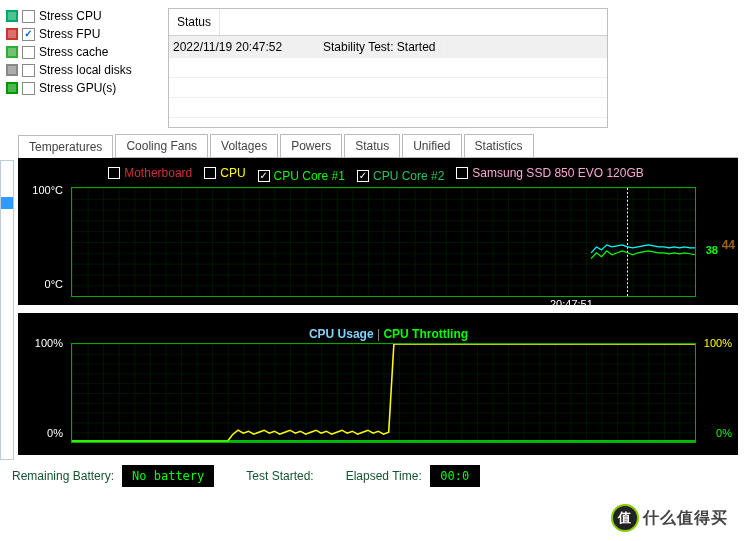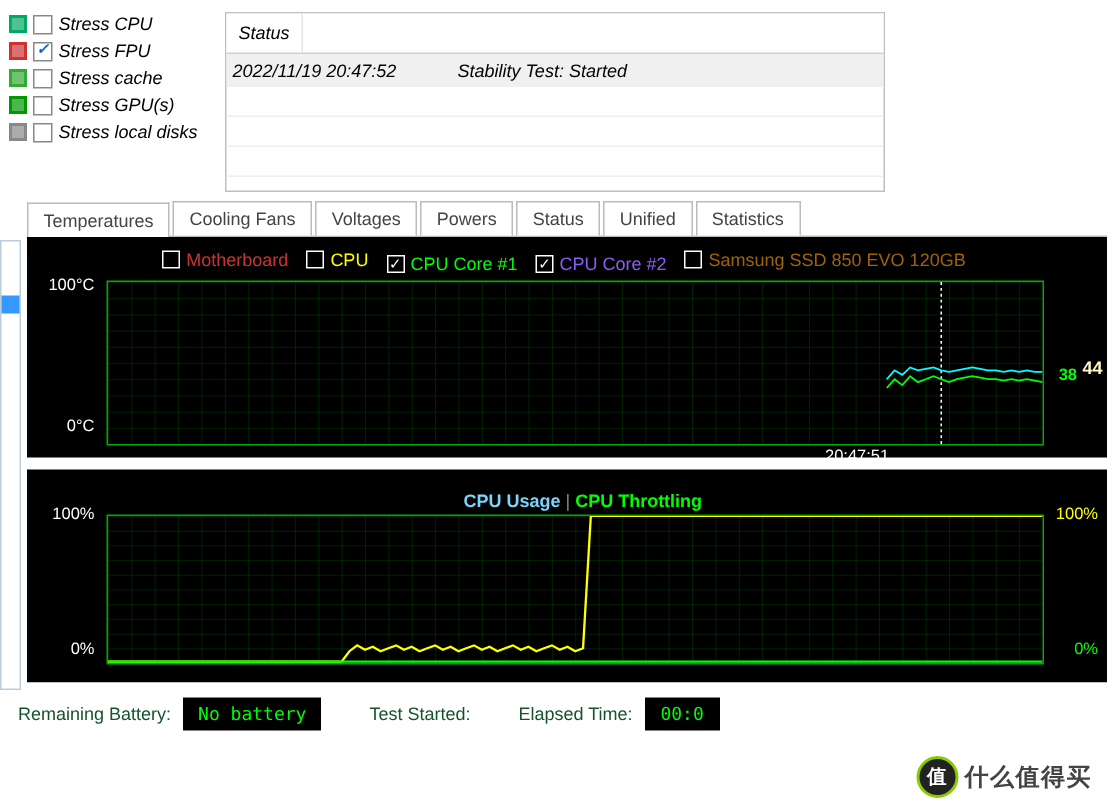--- a/index.html
+++ b/index.html
@@ -1,17 +1,17 @@
 <!DOCTYPE html>
 <html><head>
 <meta charset="utf-8">
 <style>
 * { box-sizing: border-box; margin: 0; padding: 0; }
 body { font-family: "Segoe UI", Tahoma, sans-serif; font-size: 12px; background: #fff; color: #000; width: 746px; height: 541px; overflow: hidden; position: relative; }
-.top-region { display: flex; padding: 4px 6px 0 6px; gap: 4px; font-style: italic; }
+.top-region { display: flex; padding: 4px 6px 0 6px; gap: 22px; }
 .stress-panel { width: 140px; padding-top: 4px; }
 .stress-row { display: flex; align-items: center; gap: 4px; margin-bottom: 2px; line-height: 16px; }
 .mini-icon { width: 12px; height: 12px; display: inline-block; }
 .mini-icon svg { display: block; }
 .cb { width: 13px; height: 13px; border: 1px solid #888; background: #fff; display: inline-flex; align-items: center; justify-content: center; font-size: 10px; color: #0066cc; font-weight: bold; }
 .event-table { border: 1px solid #bfbfbf; width: 440px; height: 120px; margin-top: 4px; }
 .et-head { display: flex; border-bottom: 1px solid #d0d0d0; background: #fff; }
 .et-h { padding: 6px 8px; font-weight: normal; border-right: 1px solid #e5e5e5; }
 .et-h.dt { width: 150px; }
 .et-row { display: flex; }
@@ -32,21 +32,21 @@
 .legend { text-align: center; color: #fff; font-size: 12px; margin-bottom: 4px; }
 .legend .lg { display: inline-flex; align-items: center; gap: 4px; margin: 0 6px; }
 .lgbox { width: 12px; height: 12px; border: 1px solid #fff; display: inline-flex; align-items: center; justify-content: center; font-size: 10px; color: #fff; }
 .lgbox.checked::after { content: "✓"; }
 .grid { position: relative; height: 110px; margin: 0 30px 0 45px; border: 1px solid #0a0; }
 .grid svg { position: absolute; inset: 0; width: 100%; height: 100%; }
 .ylabel { position: absolute; color: #fff; font-size: 11px; right: calc(100% - 43px); }
 .ylabel.rt { left: auto; right: 4px; }
 .xlabel { position: absolute; color: #fff; font-size: 11px; }
 .vl { position: absolute; color: #0ff; font-size: 11px; font-weight: bold; }
-.vl2 { position: absolute; color: #fef9c3; font-size: 12px; font-weight: bold; }
+.vl2 { position: absolute; color: #a16207; font-size: 12px; font-weight: bold; }
 
 .usage-title { text-align: center; font-size: 12px; margin: 6px 0 2px; }
 .usage-title .y { color: #7dd3fc; font-weight: bold; margin-left: 25px;}
 .usage-title .g { color: #0f0; font-weight: bold;}
 .usage-title .sep { color: #888; }
 
 .status-bar { display: flex; align-items: center; gap: 8px; padding: 10px 12px; background: #fff; }
 .sb-label { font-size: 12px; color: #14532d; }
 .sb-val { background: #000; color: #0f0; padding: 4px 10px; font-size: 12px; font-family: monospace; min-width: 80px; text-align: center; }
 
@@ -84,36 +84,36 @@
             <rect width="12" height="12" fill="#3a3"></rect>
             <rect x="2" y="2" width="8" height="8" fill="#fff" opacity="0.3"></rect>
           </svg>
         </span>
         <span class="cb"></span>
         <span>Stress cache</span>
       </div>
       <div class="stress-row">
         <span class="mini-icon">
           <svg width="12" height="12">
+            <rect width="12" height="12" fill="#888"></rect>
+            <rect x="2" y="2" width="8" height="8" fill="#fff" opacity="0.3"></rect>
+          </svg>
+        </span>
+        <span class="cb"></span>
+        <span>Stress local disks</span>
+      </div>
+      <div class="stress-row">
+        <span class="mini-icon">
+          <svg width="12" height="12">
             <rect width="12" height="12" fill="#090"></rect>
             <rect x="2" y="2" width="8" height="8" fill="#fff" opacity="0.3"></rect>
           </svg>
         </span>
         <span class="cb"></span>
         <span>Stress GPU(s)</span>
-      </div>
-      <div class="stress-row">
-        <span class="mini-icon">
-          <svg width="12" height="12">
-            <rect width="12" height="12" fill="#888"></rect>
-            <rect x="2" y="2" width="8" height="8" fill="#fff" opacity="0.3"></rect>
-          </svg>
-        </span>
-        <span class="cb"></span>
-        <span>Stress local disks</span>
       </div>
     </div>
   <div class="event-table">
     <div class="et-head">
       <div class="et-h">Status</div>
     </div>
     <div class="et-row alt">
       <div class="et-c dt">2022/11/19 20:47:52</div>
       <div class="et-c">Stability Test: Started</div>
     </div>
@@ -144,24 +144,24 @@
             <span class="lgbox "></span>
             <span style="color:#c33">Motherboard</span>
           </span><span class="lg">
             <span class="lgbox "></span>
             <span style="color:#ff0">CPU</span>
           </span><span class="lg">
             <span class="lgbox checked"></span>
             <span style="color:#0f0">CPU Core #1</span>
           </span><span class="lg">
             <span class="lgbox checked"></span>
-            <span style="color:#8b5cf6">CPU Core #2</span>
+            <span style="color:#22c55e">CPU Core #2</span>
           </span><span class="lg">
             <span class="lgbox "></span>
-            <span style="color:#a16207">Samsung SSD 850 EVO 120GB</span>
+            <span style="color:#f9a8d4">Samsung SSD 850 EVO 120GB</span>
           </span></div>
       <span class="ylabel" style="top:24px;">100°C</span>
       <span class="ylabel" style="top:118px;">0°C</span>
       <div class="grid">
         <svg viewBox="0 0 600 110" preserveAspectRatio="none">
           <defs>
               <pattern id="g1" width="15" height="11" patternUnits="userSpaceOnUse">
                 <path d="M15 0H0V11" fill="none" stroke="#050" stroke-width="0.5"></path>
               </pattern>
             </defs>

